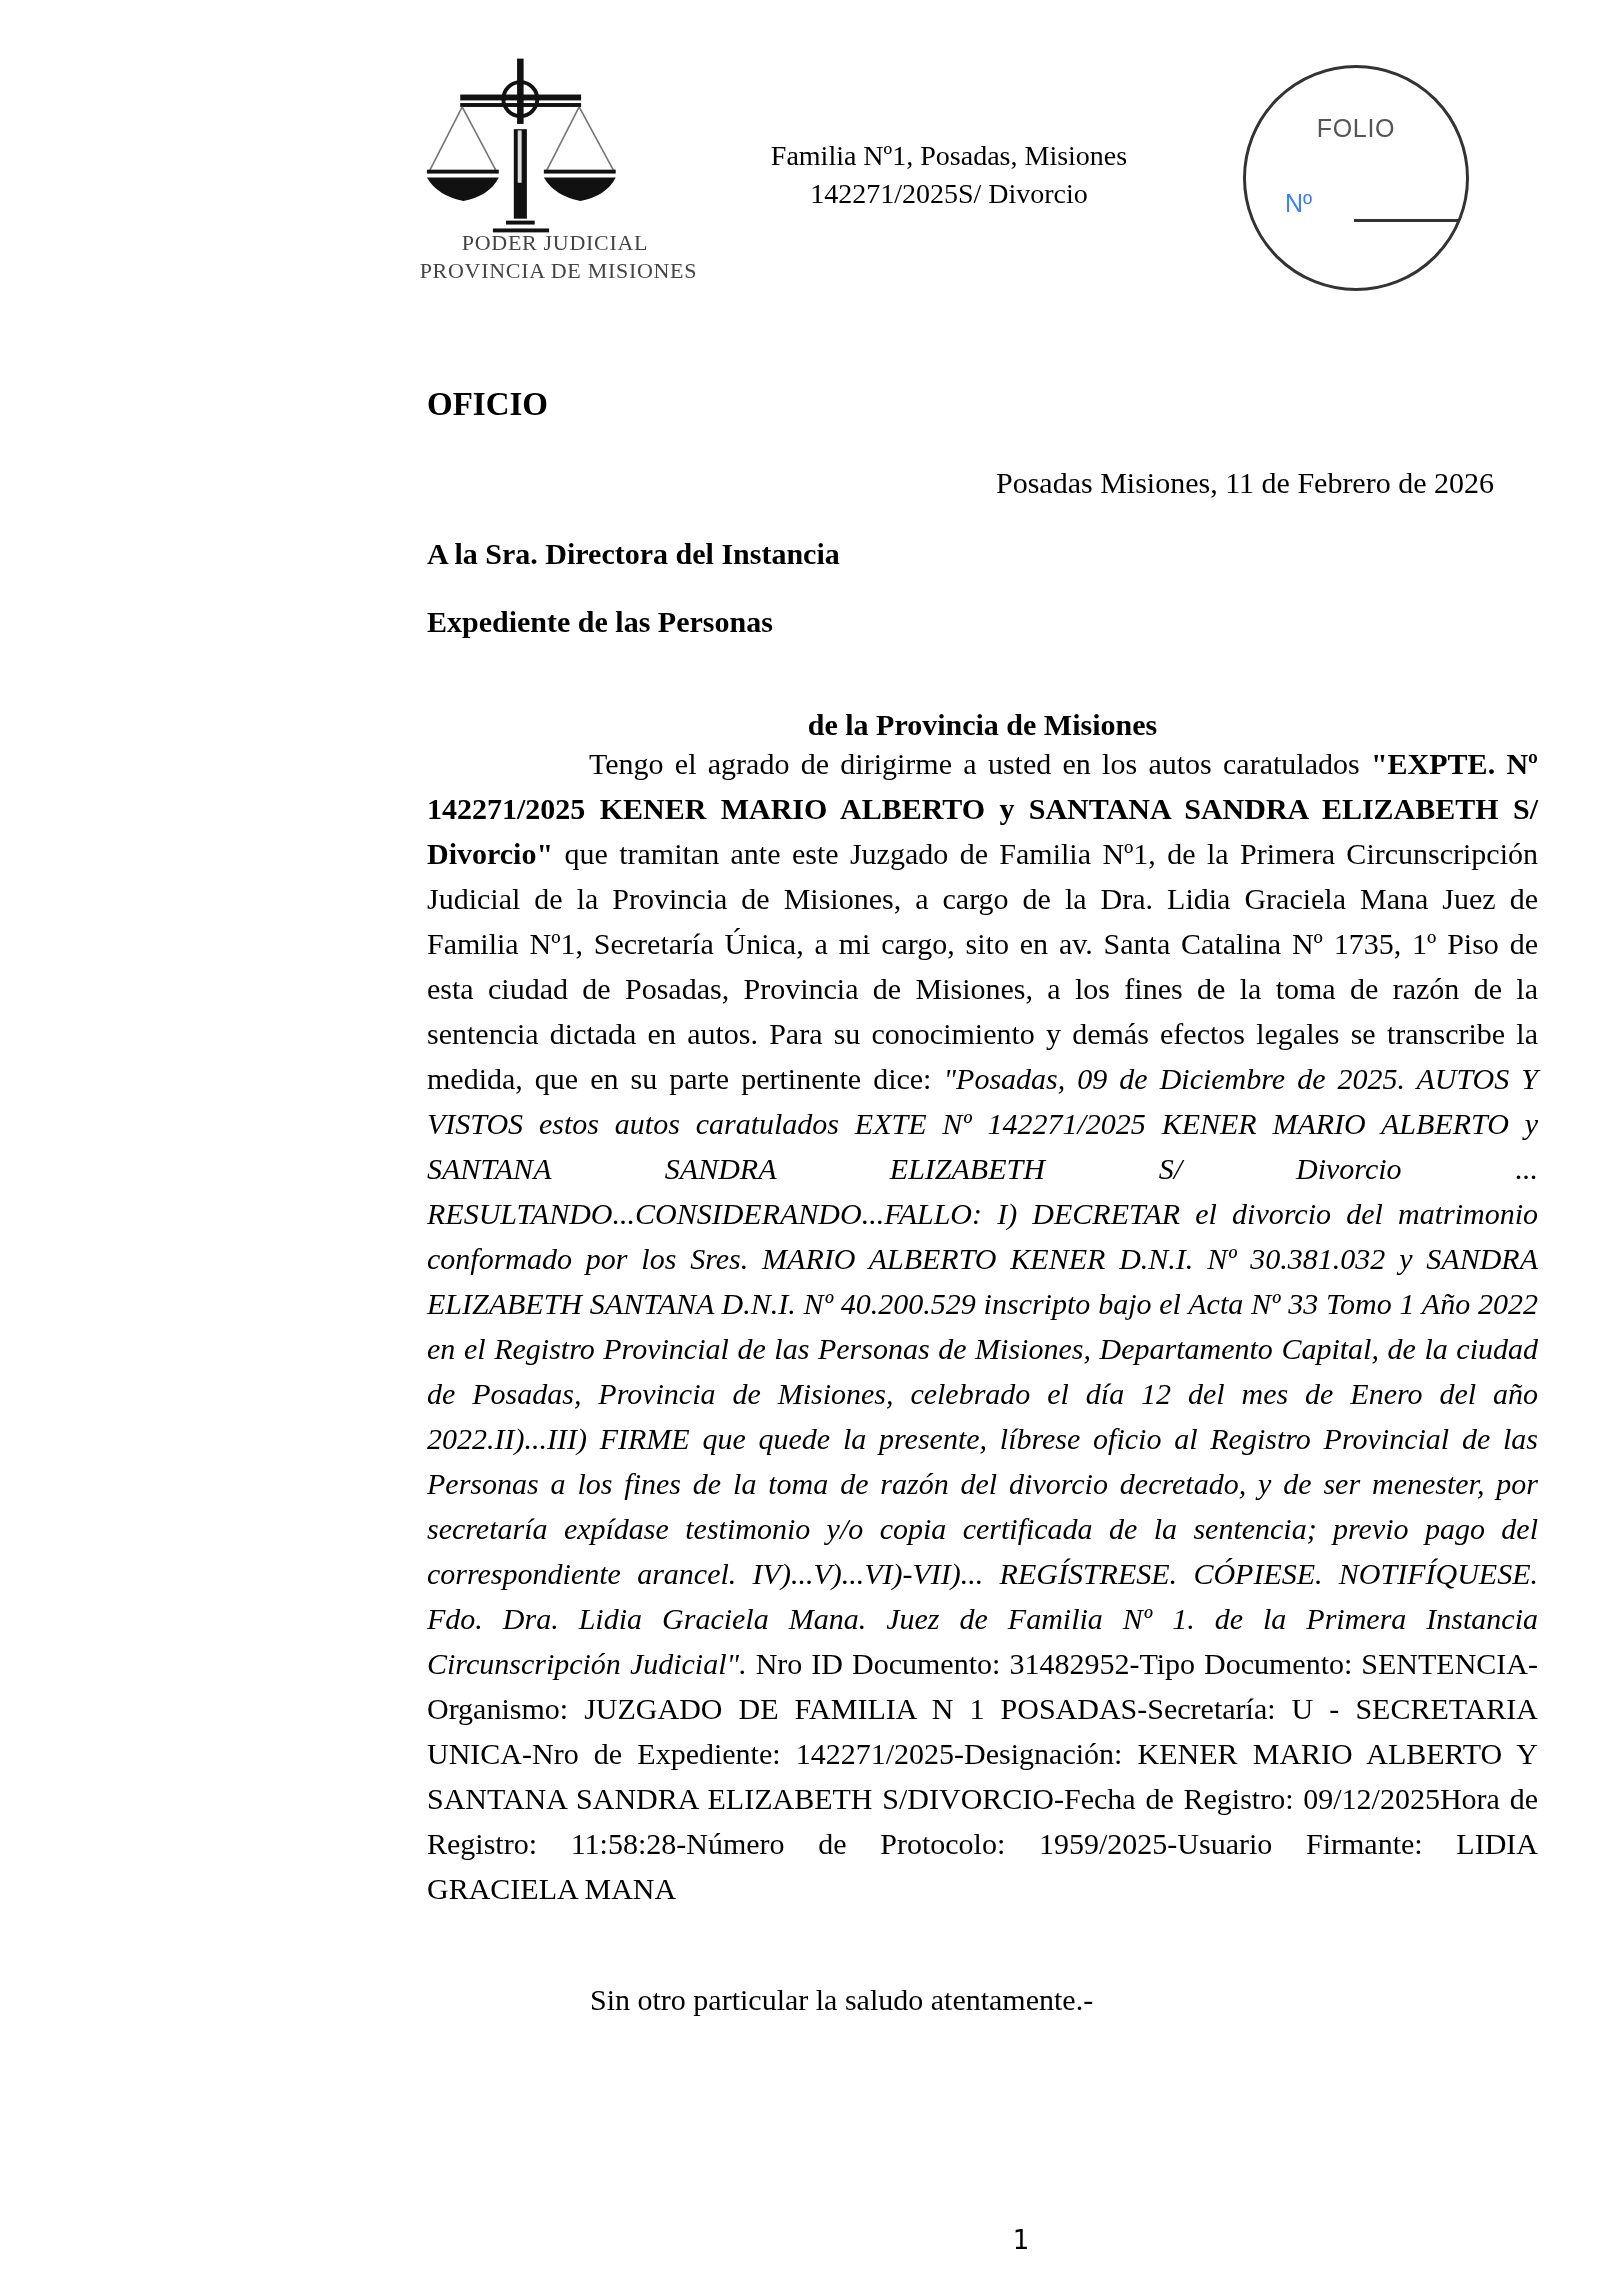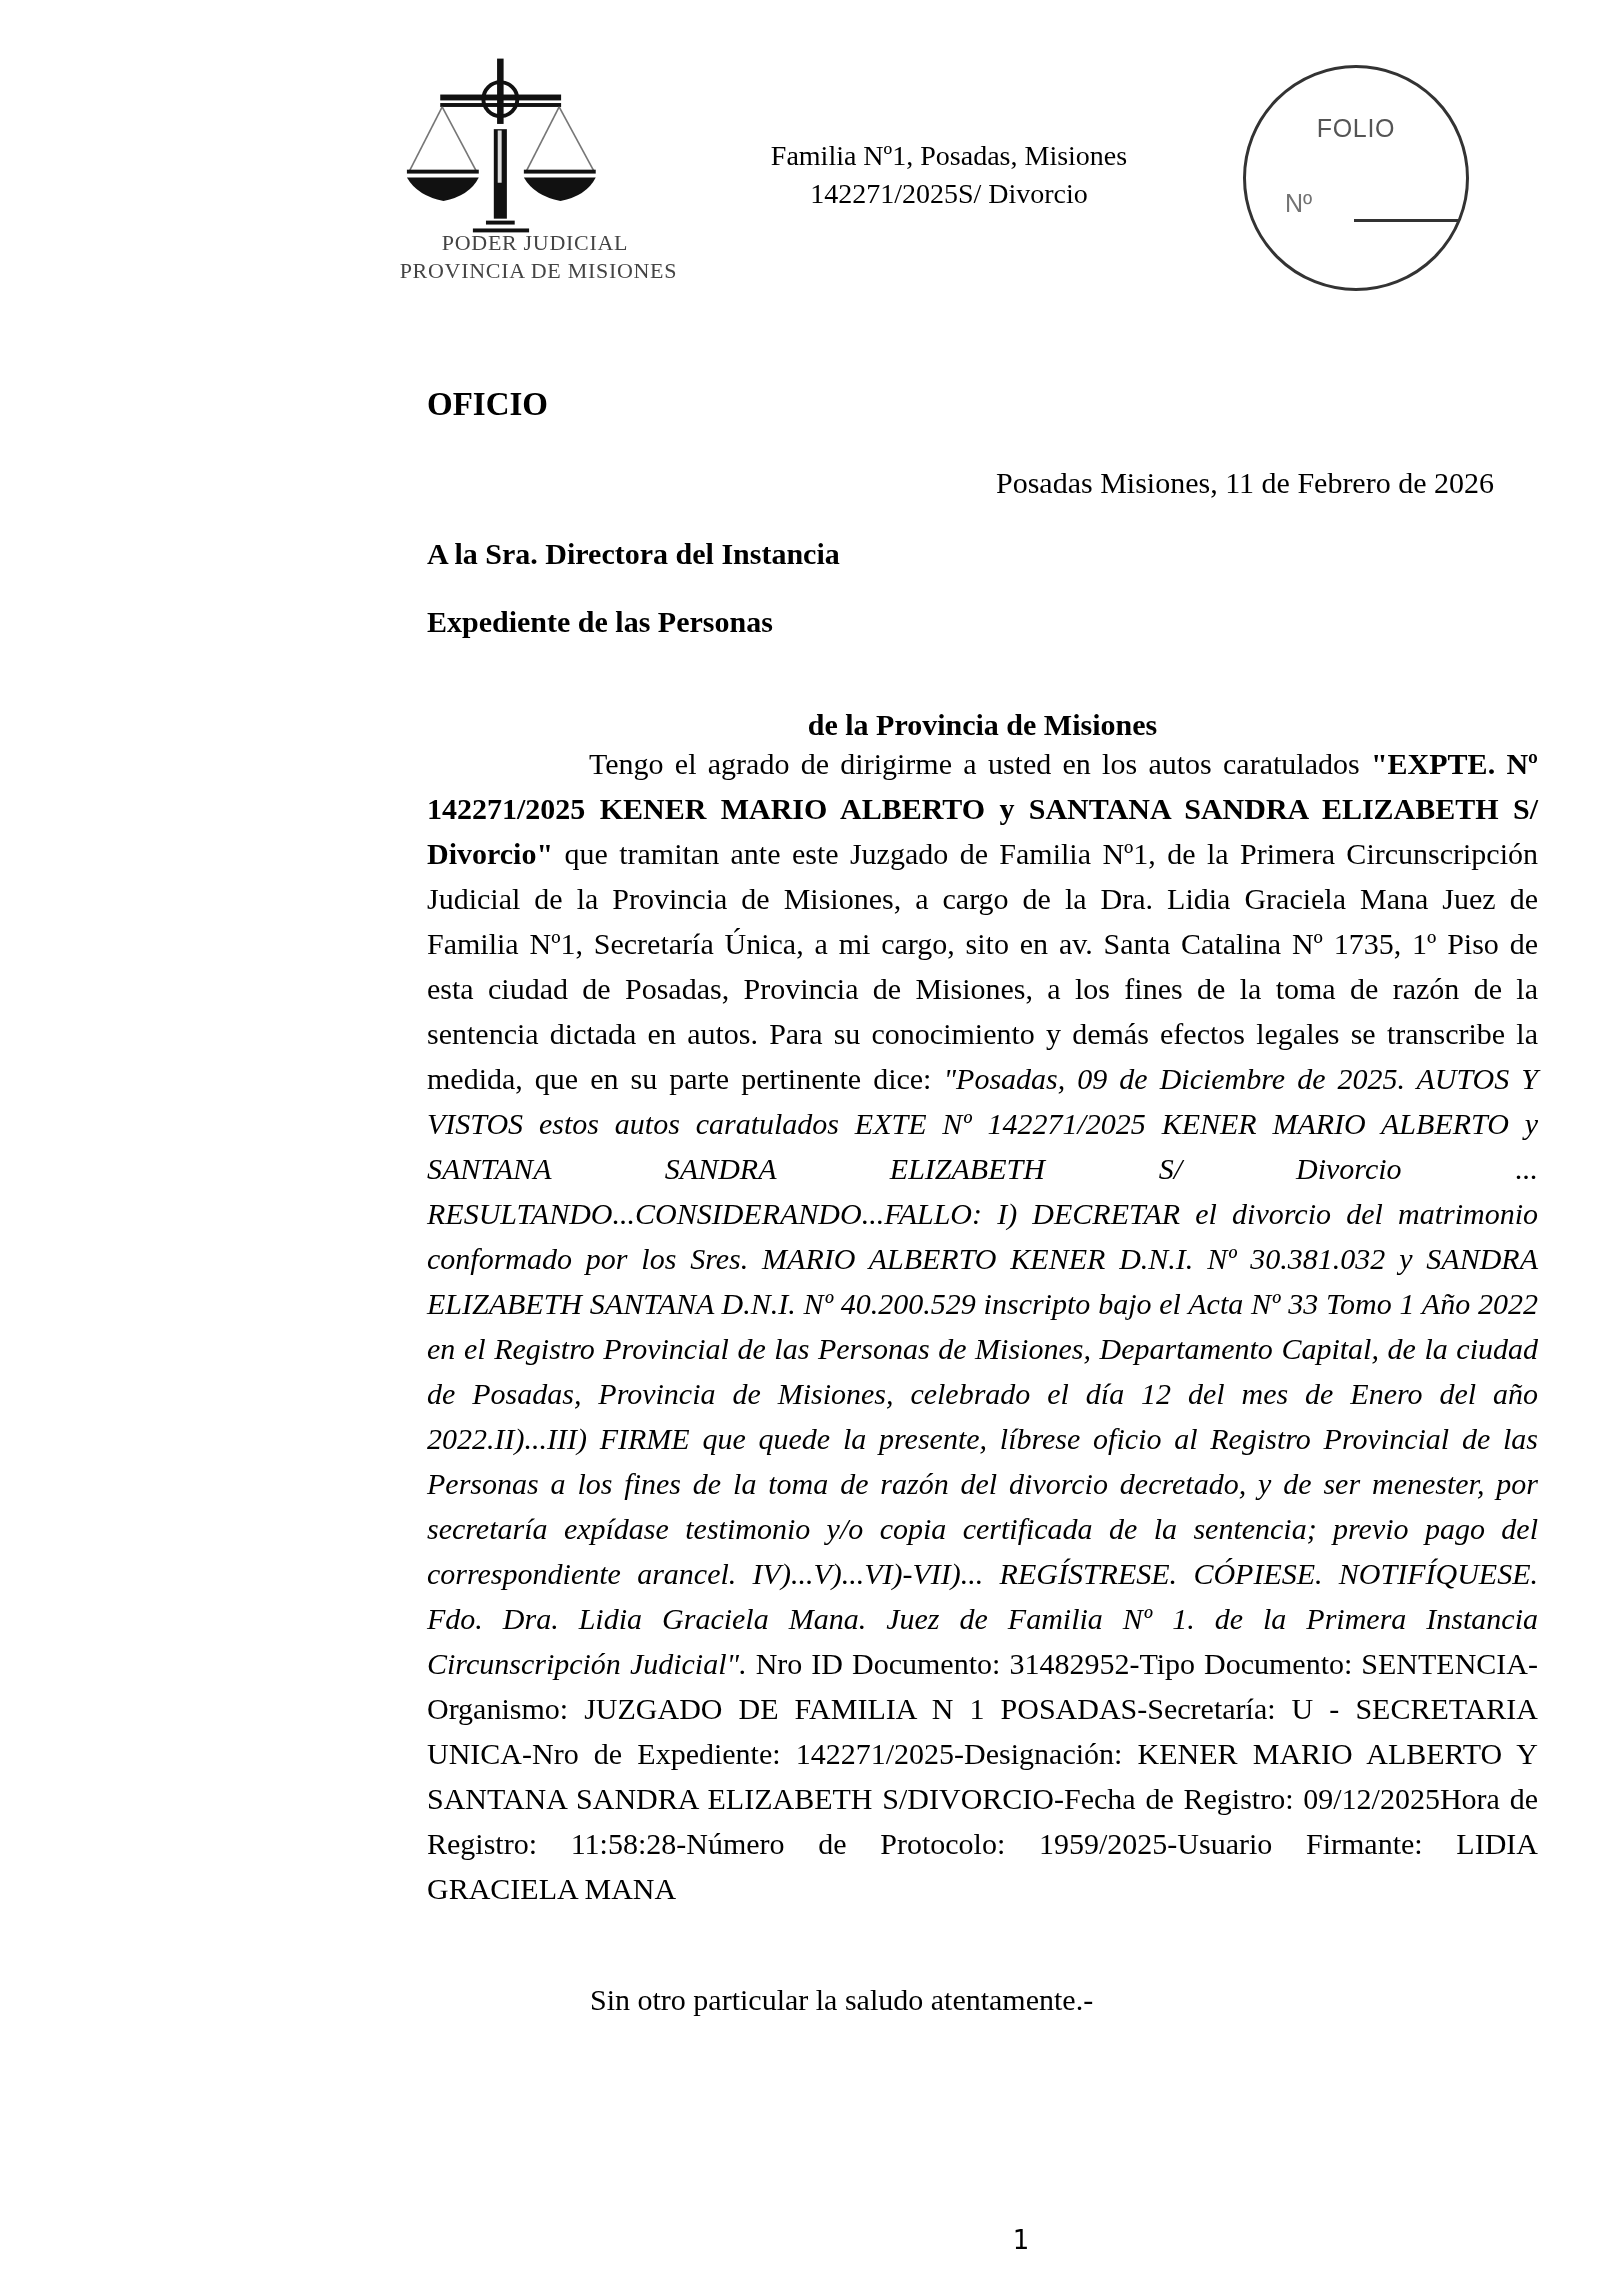--- a/index.html
+++ b/index.html
@@ -1,36 +1,36 @@
 <!DOCTYPE html>
 <html style="font-size:10.5px"><head>
 <meta charset="utf-8">
 <style>
   html, body { margin: 0; padding: 0; background: #ffffff; }
   body { width: 1623px; height: 2295px; position: relative; overflow: hidden;
          font-family: "Liberation Serif", serif; color: #000; }
   .page { position: absolute; inset: 0; background: #fff; }
 
   
-  .logo { position: absolute; left: 404px; top: 39px; width: 275px; height: 249px; }
+  .logo { position: absolute; left: 424px; top: 39px; width: 275px; height: 249px; }
   .logo svg { display: block; }
   .logo-text { position: absolute; left: 0; width: 275px; text-align: center;
                font-family: "Liberation Serif", serif; color: #444; letter-spacing: 0.7px; }
   .logo-text.l1 { top: 191px; font-size: 22px; left: -6.5px; }
   .logo-text.l2 { top: 219px; font-size: 22px; left: -19.6px; width: 308px; }
 
   .court-header { position: absolute; left: 720px; top: 137px; width: 458px; text-align: center;
                   font-size: 28px; line-height: 38px; }
 
   .folio { position: absolute; left: 1243px; top: 65px; width: 226px; height: 226px;
            border: 3.9px solid #333; border-radius: 50%; box-sizing: border-box; }
   .folio-title { position: absolute; left: 0; right: 0; top: 46px; text-align: center;
                  font-family: "Liberation Sans", sans-serif; font-size: 25px; color: #555; letter-spacing: 0.7px; }
   .folio-no { position: absolute; left: 39px; top: 121px; font-family: "Liberation Sans", sans-serif;
-              font-size: 25px; color: #737373; }
+              font-size: 25px; color: #3b82f6; }
   .folio-line { position: absolute; left: 108px; top: 151px; width: 105px; height: 2.6px; background: #333; }
 
   
   .content { position: absolute; left: 383px; width: 1111px; margin-left: 44px; }
   .title { top: 386px; font-weight: bold; font-size: 33px; }
   .date { position: absolute; top: 466px; right: 129px; font-size: 30px; }
   .addr { font-weight: bold; font-size: 30px; }
   .addr.a1 { top: 537px; }
   .addr.a2 { top: 605px; }
   .addr.a3 { top: 708px; text-align: center; }

